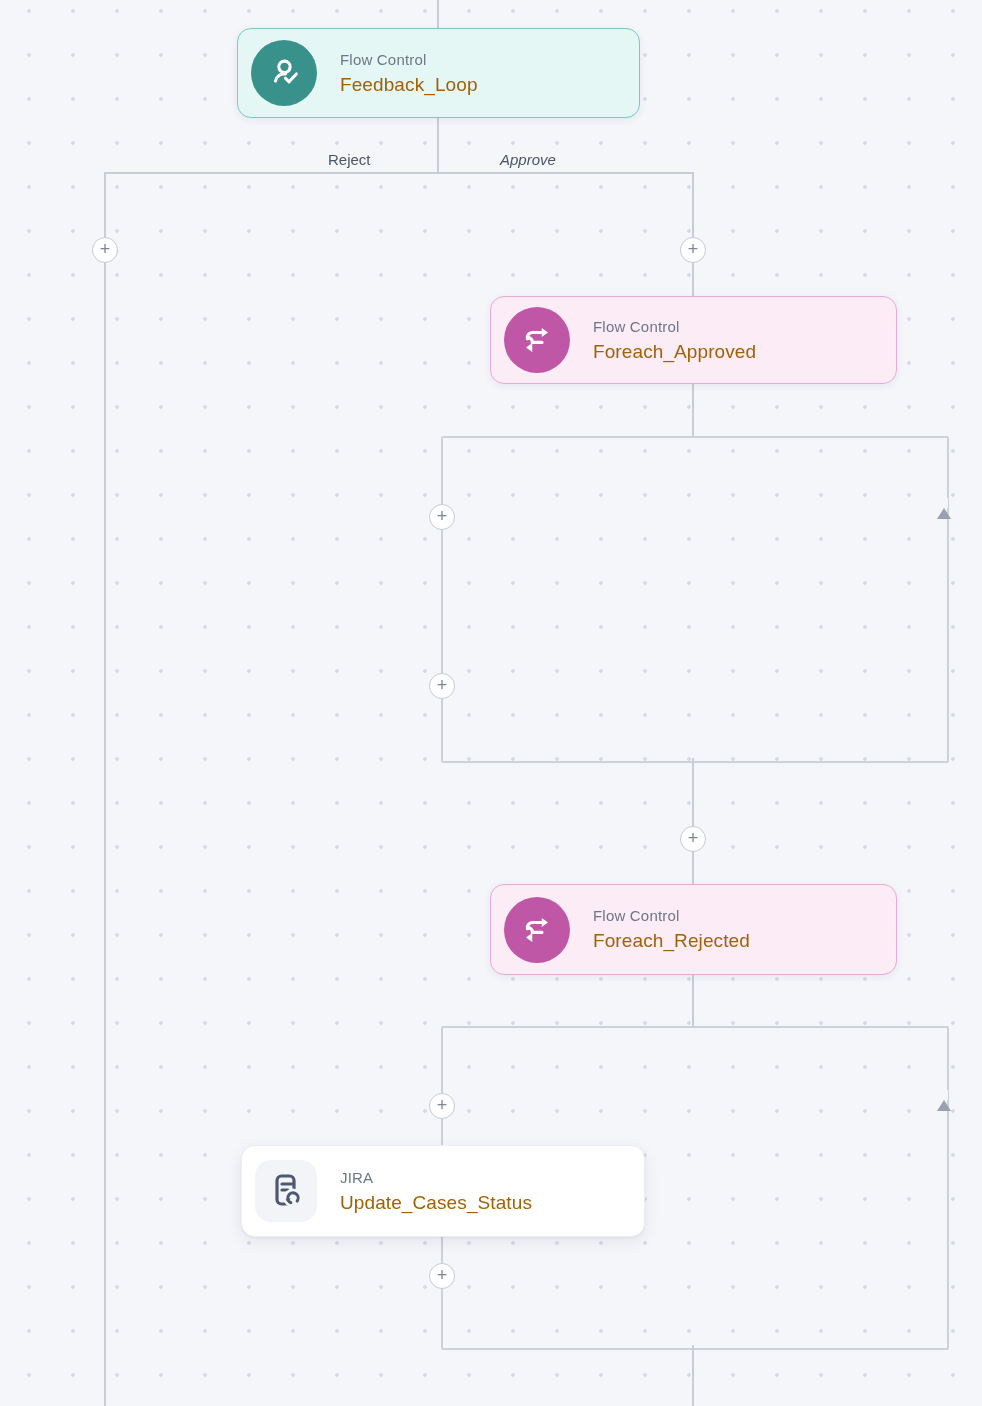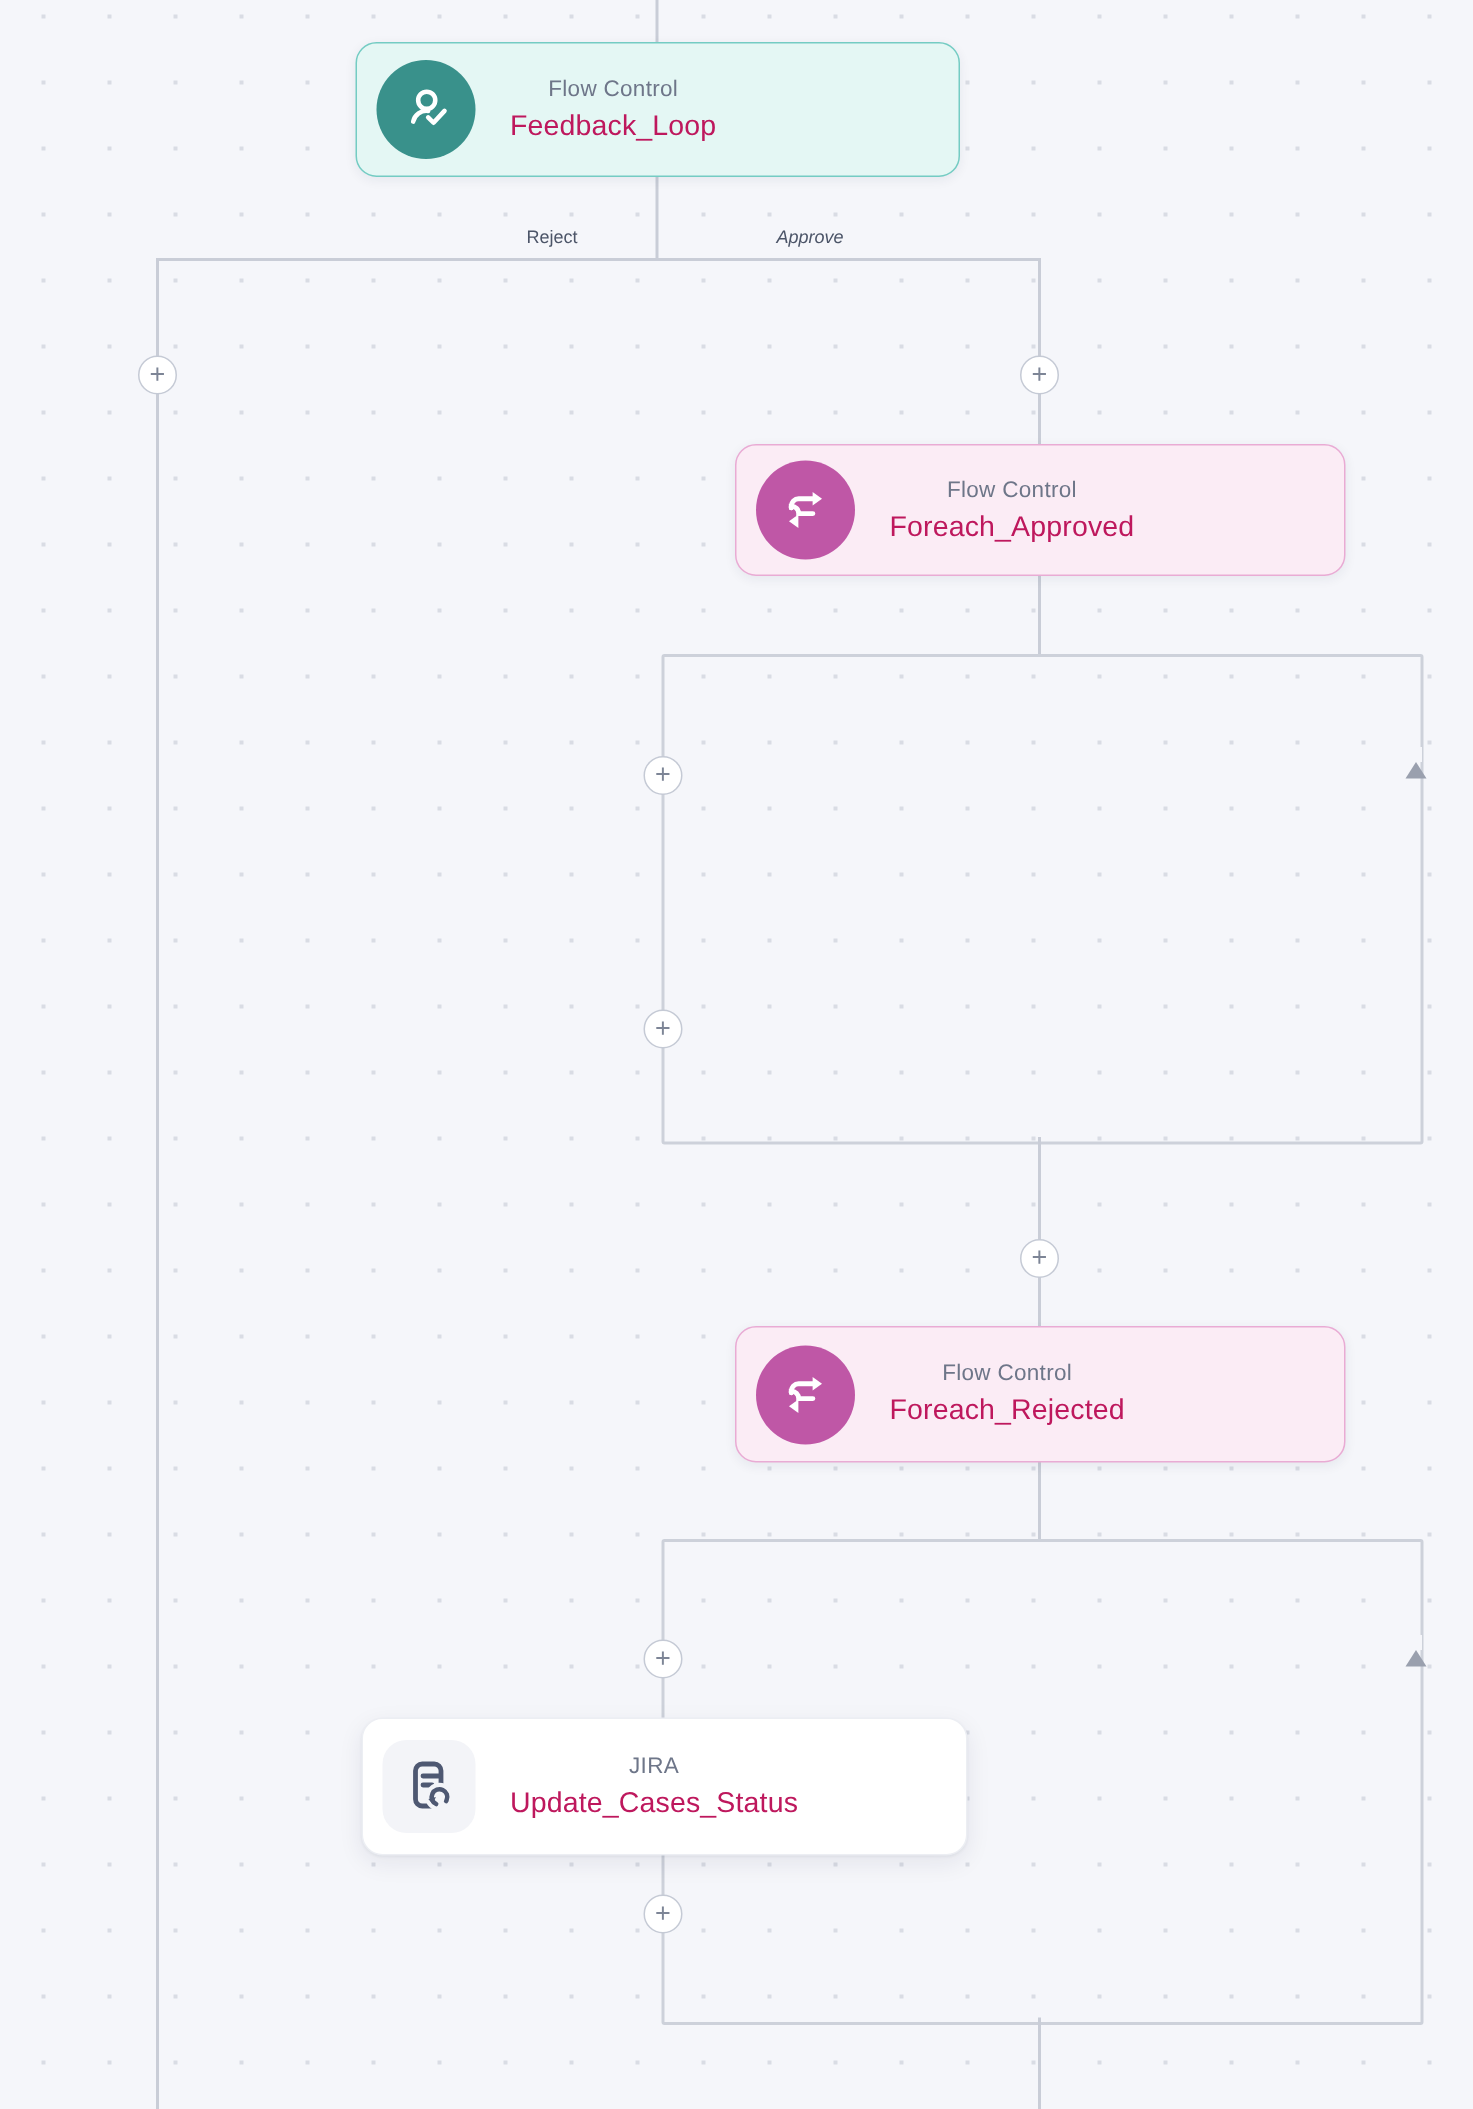--- a/index.html
+++ b/index.html
@@ -33,23 +33,23 @@
     width:66px; height:66px; border-radius:50%; flex:0 0 auto;
     display:flex; align-items:center; justify-content:center; margin-left:13px;
   }
   .circle--teal { background:#39918b; }
   .circle--pink { background:#bf57a6; }
   .icon-square {
     width:62px; height:62px; border-radius:16px; background:#f3f4f8; flex:0 0 auto;
     display:flex; align-items:center; justify-content:center; margin-left:13px;
   }
   .node-text { margin-left:23px; display:flex; flex-direction:column; gap:6px; }
-  .node-cat  { font-size:15px; color:#6e7689; letter-spacing:.2px;text-align:center; }
-  .node-title{ font-size:19px; color:#be185d; font-weight:500; letter-spacing:.1px; }
-  .branch-label { position:absolute; font-size:12px; color:#4c5568; text-align:center; width:80px; }
+  .node-cat  { font-size:15px; color:#6e7689; letter-spacing:.2px; }
+  .node-title{ font-size:19px; color:#a16207; font-weight:500; letter-spacing:.1px; }
+  .branch-label { position:absolute; font-size:15px; color:#4c5568; width:80px; }
   .arrow-up {
     position:absolute; width:0; height:0; transform:translateX(-50%);
     border-left:7px solid transparent; border-right:7px solid transparent;
     border-bottom:11px solid #9aa0ae;
   }
   .edge-gap { position:absolute; width:8px; background:#f5f6fa; transform:translateX(-50%); }
 </style>
 </head>
 <body>
 

